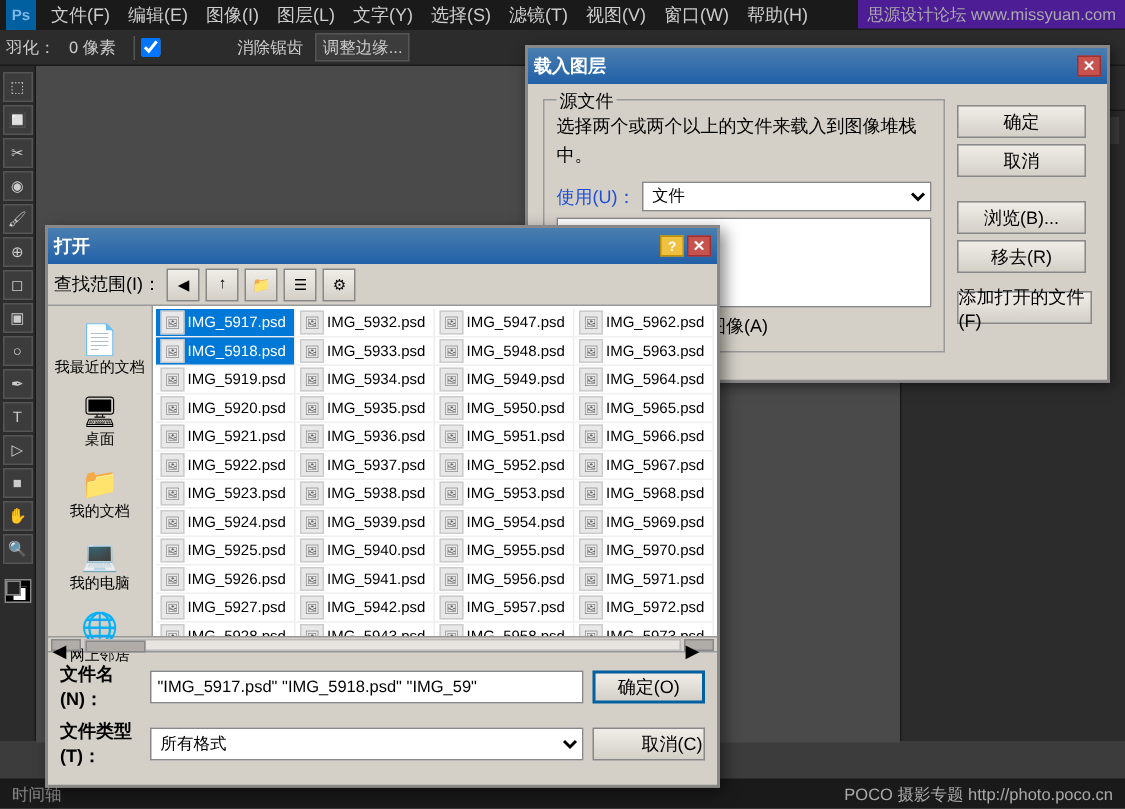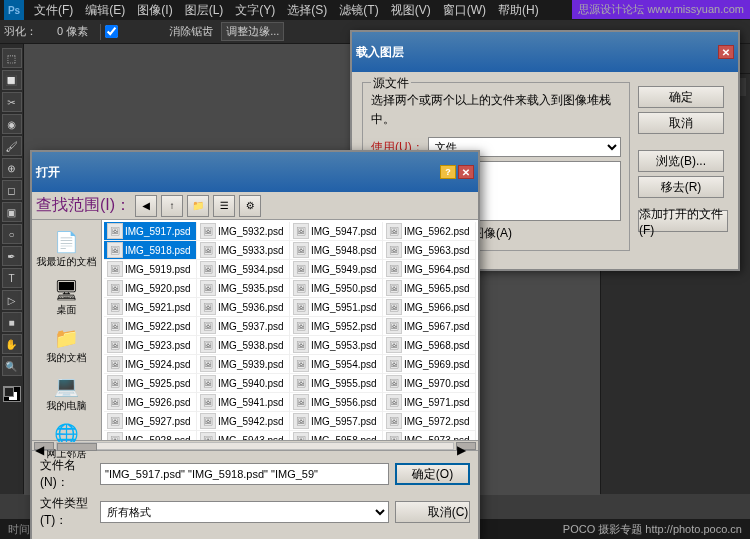--- a/index.html
+++ b/index.html
@@ -144,21 +144,21 @@
     
     .load-layers-dialog {
       position: absolute;
       top: 30px; right: 10px;
       width: 390px;
       background: #d4d0c8;
       border: 2px solid #888;
       box-shadow: 2px 2px 8px rgba(0,0,0,0.5);
     }
     .dialog-titlebar {
-      height: 40px;
+      height: 24px;
       background: linear-gradient(to bottom, #4a7eaf, #2160a8);
       display: flex;
       align-items: center;
       justify-content: space-between;
       padding: 0 4px;
       color: white;
       font-size: 12px;
       font-weight: bold;
     }
     .dialog-close-btn {
@@ -195,21 +195,21 @@
       line-height: 1.6;
       margin-bottom: 8px;
     }
     .dialog-row {
       display: flex;
       align-items: center;
       margin-bottom: 4px;
     }
     .dialog-label {
       font-size: 12px;
-      color: #b91c1c;
+      color: #1d4ed8;
       margin-right: 4px;
       white-space: nowrap;
     }
     .dialog-select {
       flex: 1;
       height: 20px;
       font-size: 11px;
       background: white;
       border: 1px solid #888;
       padding: 0 2px;
@@ -254,22 +254,22 @@
     .open-toolbar {
       height: 28px;
       background: #d4d0c8;
       border-bottom: 1px solid #999;
       display: flex;
       align-items: center;
       padding: 0 4px;
       gap: 4px;
     }
     .open-toolbar-label {
-      font-size: 16px;
-      color: #701a75;
+      font-size: 12px;
+      color: #000000;
       white-space: nowrap;
     }
     .open-toolbar-combo {
       flex: 1;
       height: 22px;
       background: white;
       border: 1px solid #888;
       font-size: 12px;
       padding: 0 4px;
       display: flex; align-items: center;
@@ -359,20 +359,21 @@
     }
     .open-bottom-row {
       display: flex;
       align-items: center;
       margin-bottom: 4px;
     }
     .open-bottom-label {
       width: 60px;
       font-size: 12px;
       color: #000;
+      font-weight: bold;
     }
     .open-bottom-input {
       flex: 1;
       height: 22px;
       background: white;
       border: 1px solid #888;
       font-size: 11px;
       padding: 0 4px;
     }
     .open-bottom-select {
@@ -403,21 +404,21 @@
       padding-left: 31px;
     }
 
     
     .top-right-brand {
       position: absolute;
       top: 0; right: 0;
       color: #aaa;
       font-size: 11px;
       padding: 2px 6px;
-      background: #6d28d9;
+      background: #4c1d95;
     }
 
     .scrollbar-h {
       height: 10px;
       background: #d4d0c8;
       border-top: 1px solid #999;
       display: flex; align-items: center;
     }
     .scrollbar-track {
       flex: 1; height: 8px; background: #e8e4e0; border: 1px solid #bbb; margin: 0 2px;
@@ -441,21 +442,21 @@
   <div class="menu-item">选择(S)</div>
   <div class="menu-item">滤镜(T)</div>
   <div class="menu-item">视图(V)</div>
   <div class="menu-item">窗口(W)</div>
   <div class="menu-item">帮助(H)</div>
 </div>
 
 <div class="top-right-brand">思源设计论坛 www.missyuan.com</div>
 
 <div class="toolbar">
-  <span style="color:#ccc;margin-right:20px;">羽化：</span>
+  <span style="color:#ccc;margin-right:9px;">羽化：</span>
   <span style="color:#ccc;margin-right:8px;">0 像素</span>
   <div class="toolbar-sep"></div>
   <input type="checkbox" checked="" style="margin-right: 3px;">
   <span style="color:#ccc;margin-right:8px;margin-left:48px;">消除锯齿</span>
   <span style="color:#ccc;cursor:pointer;border:1px solid #555;padding:1px 4px;background:#3c3c3c;">调整边缘...</span>
 </div>
 
 <div class="toolbox">
   <div class="tool-btn">⬚</div>
   <div class="tool-btn">🔲</div>

